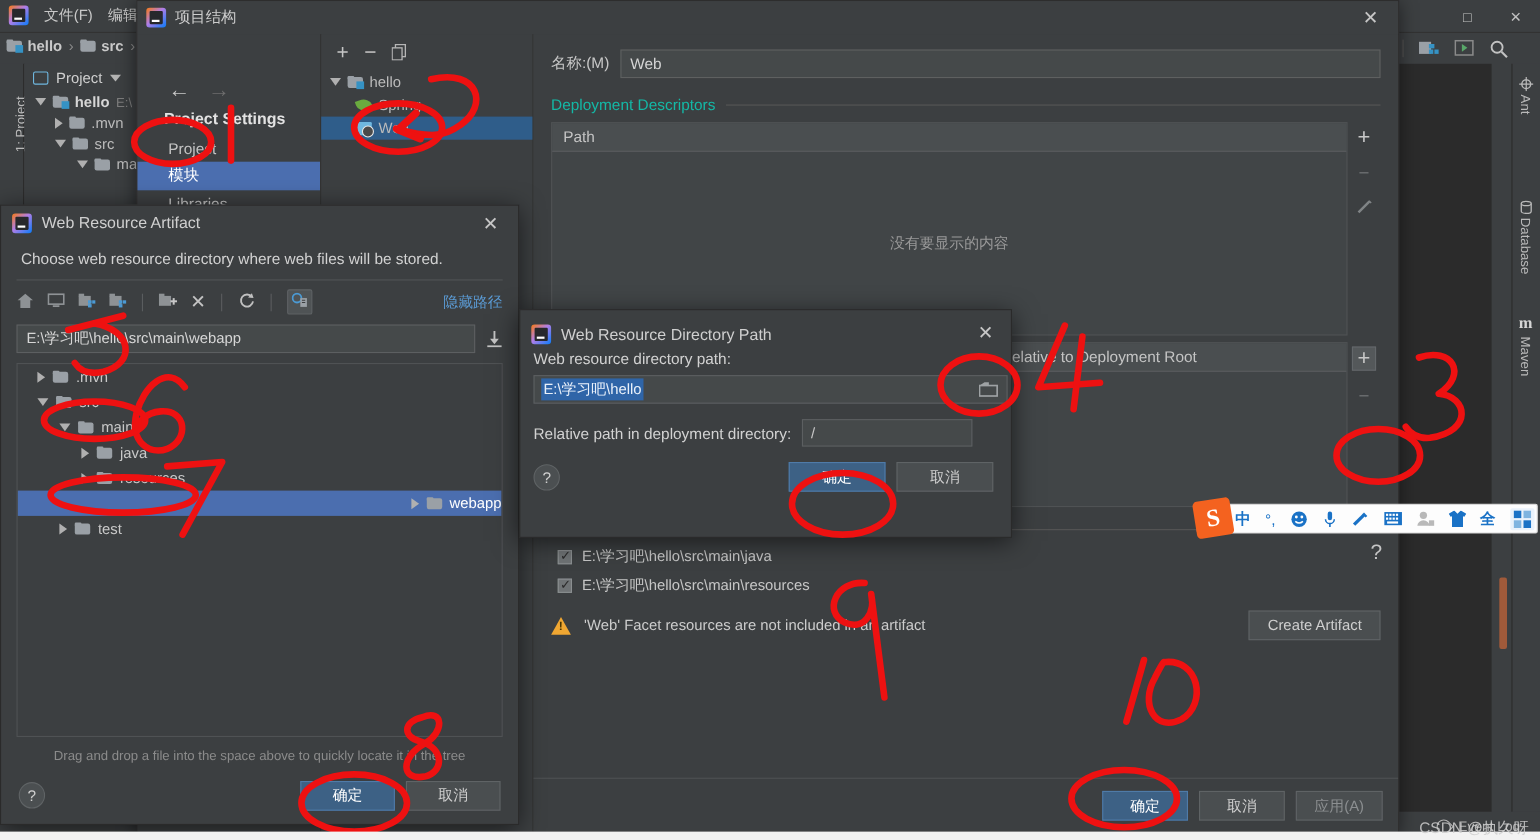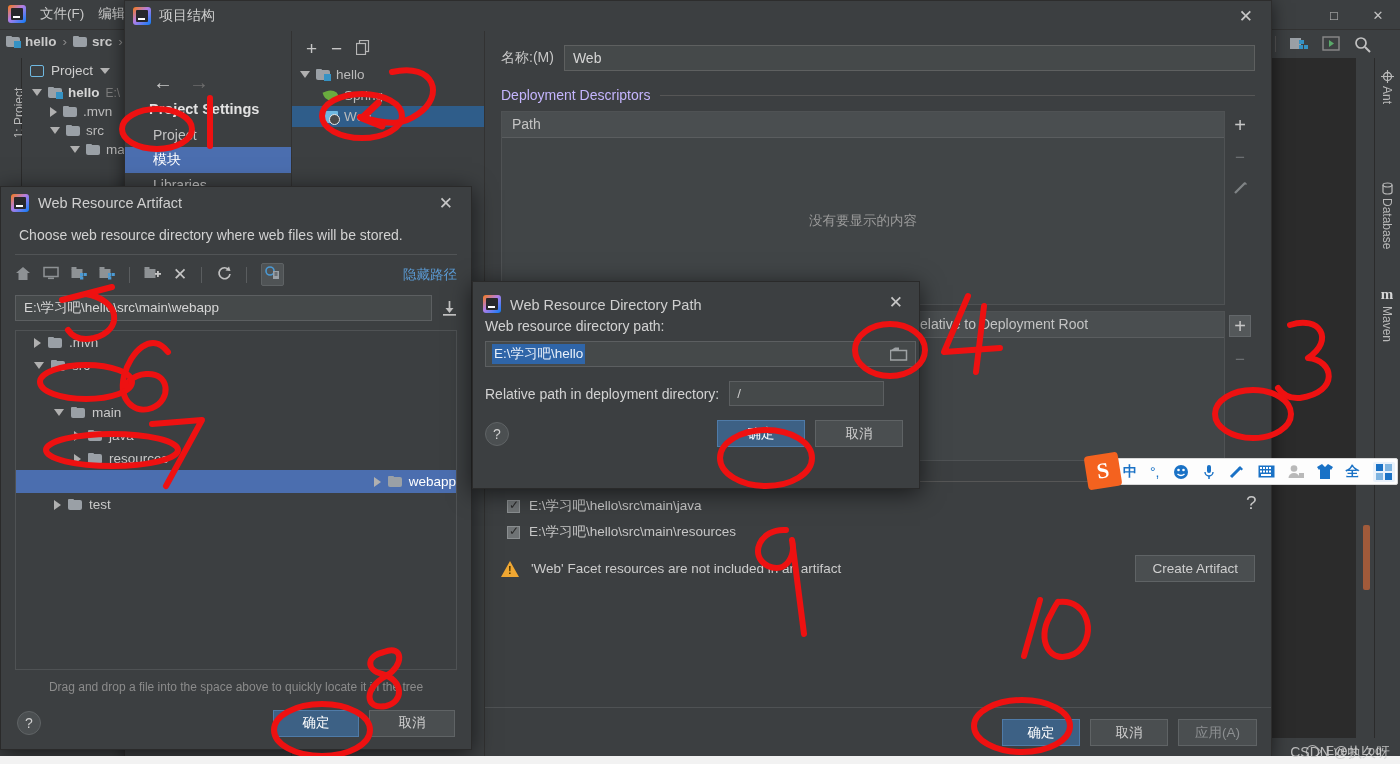--- a/index.html
+++ b/index.html
@@ -144,21 +144,21 @@
   }
 
   .ps-main { flex: 1; position: relative; background: #3c3f41; }
   .name-row { display: flex; align-items: center; gap: 10px; padding: 14px 16px 0 16px; }
   .name-label { font-size: 14px; color: #c7c7c7; white-space: nowrap; }
   .txt-field {
     flex: 1; height: 26px; background: #45494a; border: 1px solid #5e6060;
     color: #d5d5d5; font-size: 14px; display: flex; align-items: center; padding: 0 8px;
   }
   .sec-head { display: flex; align-items: center; gap: 10px; padding: 16px 16px 0 16px; }
-  .sec-head .t { font-size: 14px; color: #c4b5fd; white-space: nowrap; }
+  .sec-head .t { font-size: 14px; color: #14b8a6; white-space: nowrap; }
   .sec-head .line { flex: 1; height: 1px; background: #565656; }
 
   .dd-wrap { display: flex; padding: 8px 16px 0 16px; }
   .dd-table { flex: 1; border: 1px solid #4f5254; background: #414547; }
   .dd-thead { display: flex; height: 26px; background: #4a4e50; border-bottom: 1px solid #5a5d5f; }
   .dd-th { padding: 4px 10px; font-size: 14px; color: #c4c4c4; }
   .dd-th.type { width: 366px; border-right: 1px solid #5a5d5f; }
   .dd-empty { height: 166px; display: flex; align-items: center; justify-content: center; color: #9a9a9a; font-size: 13.5px; }
   .dd-side { width: 30px; display: flex; flex-direction: column; align-items: center; gap: 14px; padding-top: 4px; color: #c0c0c0; }
   .side-btn { font-size: 20px; line-height: 1; color: #c7c7c7; }
@@ -614,21 +614,21 @@
       <div class="wrd-tree-row" style="padding-left:18px;">
         <span class="tw"></span>
         <span class="folder-ico"></span>
         <span>.mvn</span>
       </div>
       <div class="wrd-tree-row" style="padding-left:18px;">
         <span class="tw open"></span>
         <span class="folder-ico"></span>
         <span>src</span>
       </div>
-      <div class="wrd-tree-row" style="padding-left:38px;margin-top:24px;">
+      <div class="wrd-tree-row" style="padding-left:38px;">
         <span class="tw open"></span>
         <span class="folder-ico"></span>
         <span>main</span>
       </div>
       <div class="wrd-tree-row" style="padding-left:58px;">
         <span class="tw"></span>
         <span class="folder-ico"></span>
         <span>java</span>
       </div>
       <div class="wrd-tree-row" style="padding-left:58px;">

